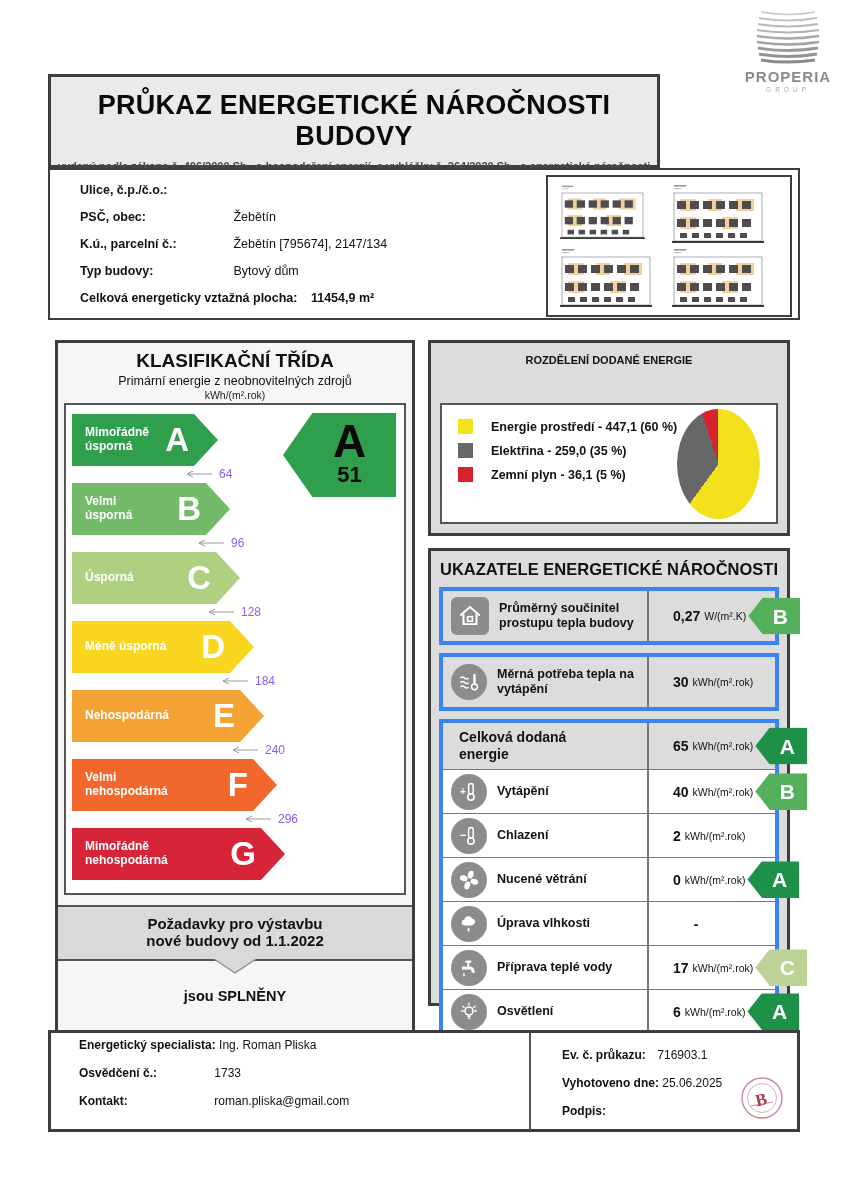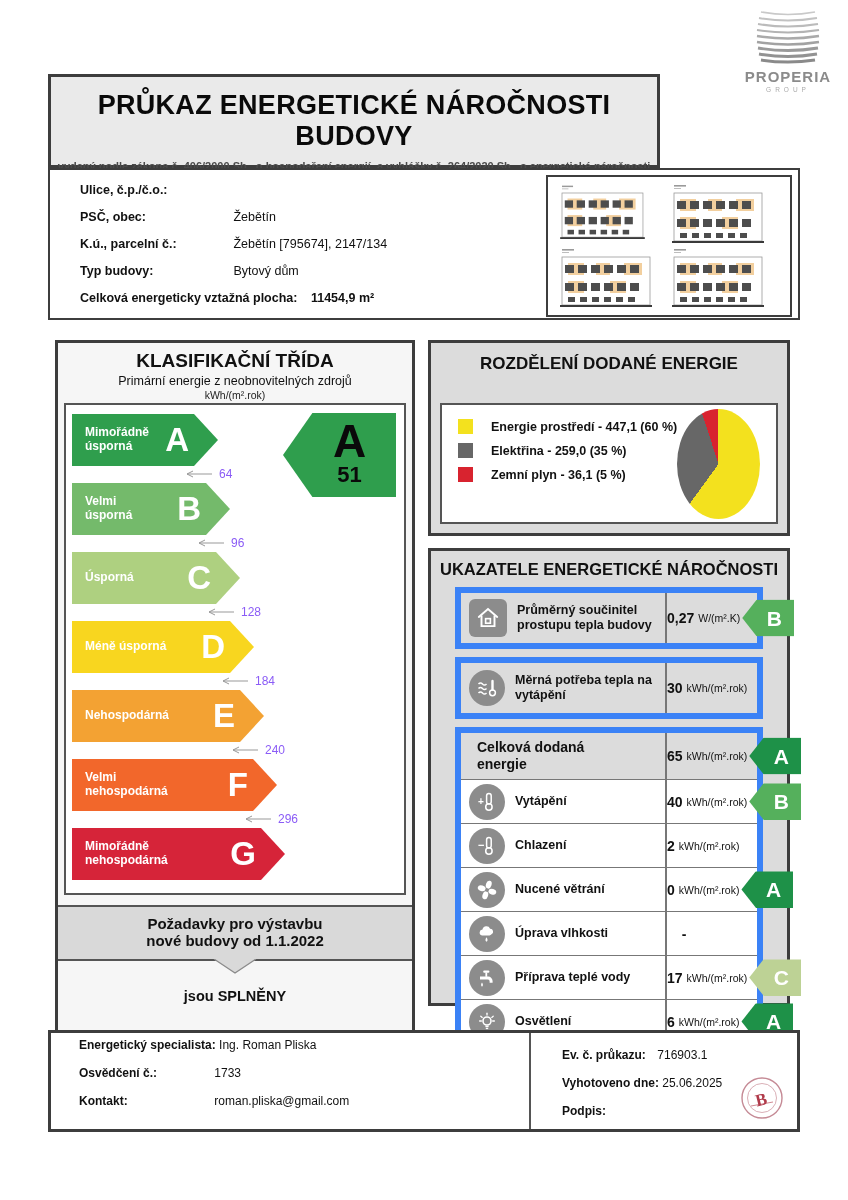--- a/index.html
+++ b/index.html
@@ -55,43 +55,43 @@
              padding-left:20px;box-sizing:border-box;}
   .indicator-letter{font-size:46px;font-weight:bold;color:#0a0a0a;line-height:.85;}
   .indicator-value{font-size:22px;font-weight:bold;color:#0a0a0a;}
   .req-band{margin-top:10px;background:#d9d9d9;border-top:2px solid #555;border-bottom:2px solid #555;
             text-align:center;font-weight:bold;font-size:15px;padding:8px 0 10px;position:relative;}
   .req-chevron{position:absolute;left:50%;top:100%;transform:translateX(-50%);margin-top:0px;}
   .req-result{text-align:center;font-weight:bold;font-size:14.5px;margin-top:27px;}
 
   
   .dist-box{left:428px;top:340px;width:362px;height:196px;background:#dcdcdc;border:3px solid #3d3d3d;}
-  .dist-title{text-align:center;margin-top:11px;font-size:17px;font-weight:bold;}
+  .dist-title{text-align:center;margin-top:11px;font-size:11px;font-weight:bold;}
   .dist-unit{text-align:center;font-size:12px;margin-top:3px;}
   .dist-content{position:absolute;left:9px;right:9px;top:60px;bottom:9px;background:#fff;
                 border:2px solid #555;display:flex;align-items:flex-start;}
   .legend{padding:14px 0 0 16px;}
   .legend-row{display:flex;align-items:center;gap:18px;margin-bottom:9px;}
   .legend-chip{width:15px;height:15px;flex:0 0 15px;}
   .legend-label{font-size:12.5px;font-weight:bold;white-space:nowrap;}
   .pie{width:110px;height:110px;border-radius:50%;margin:4px 16px 0 auto;background:#ccc;}
 
   
   .ind-box{left:428px;top:548px;width:362px;height:458px;background:#dcdcdc;border:3px solid #3d3d3d;}
   .ind-title{text-align:center;font-size:16.5px;font-weight:bold;margin:9px 0 8px;}
-  .ind-group{margin:0 24px 8px;border:6px solid #3b82f6;background:#dcdcdc;}
+  .ind-group{margin:0 8px 8px;border:4px solid #3b82f6;background:#dcdcdc;}
   .ind-row{display:flex;align-items:stretch;height:50px;background:#fff;}
   .ind-row.gray{background:#dcdcdc;}
   .ind-group3 .ind-row{height:43px;border-top:1px solid #777;}
   .ind-group3 .ind-row:first-child{border-top:none;height:46px;}
   .cell-label{flex:0 0 206px;display:flex;align-items:center;gap:10px;padding-left:8px;
               border-right:2px solid #777;font-size:12.5px;font-weight:bold;line-height:1.2;box-sizing:border-box;}
   .cell-label .txt{max-width:150px;}
   .cell-value{flex:1;display:flex;align-items:center;justify-content:center;position:relative;
-              padding-right:56px;box-sizing:border-box;}
+              padding-right:56px;box-sizing:border-box;padding-left:24px;}
   .val-num{font-size:14px;font-weight:bold;}
   .val-unit{font-size:10.5px;margin-left:4px;}
   .val-unit:empty{display:none;}
   .badge{position:absolute;right:2px;top:50%;transform:translateY(-50%);width:52px;height:37px;
          clip-path:polygon(0 50%,28% 0,100% 0,100% 100%,28% 100%);
          display:flex;align-items:center;justify-content:center;padding-left:12px;box-sizing:border-box;
          color:#fff;font-weight:bold;font-size:21px;}
   .badge:empty{display:none;}
   .row-header .cell-label{padding-left:16px;font-size:14px;}
   .icon-circle{width:36px;height:36px;flex:0 0 36px;border-radius:50%;background:#8c8c8c;

